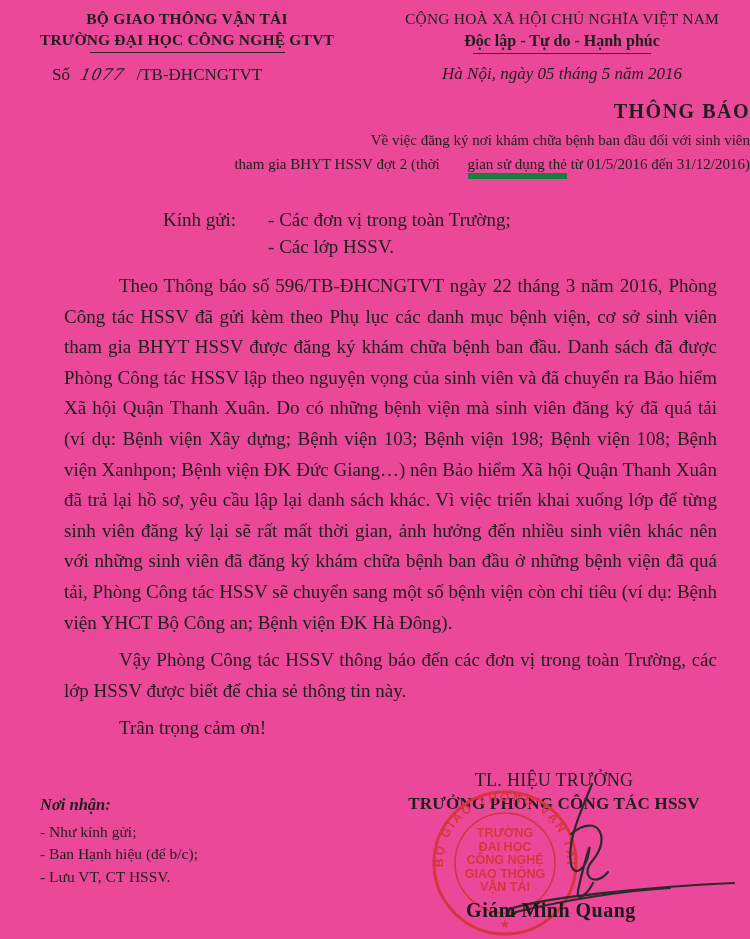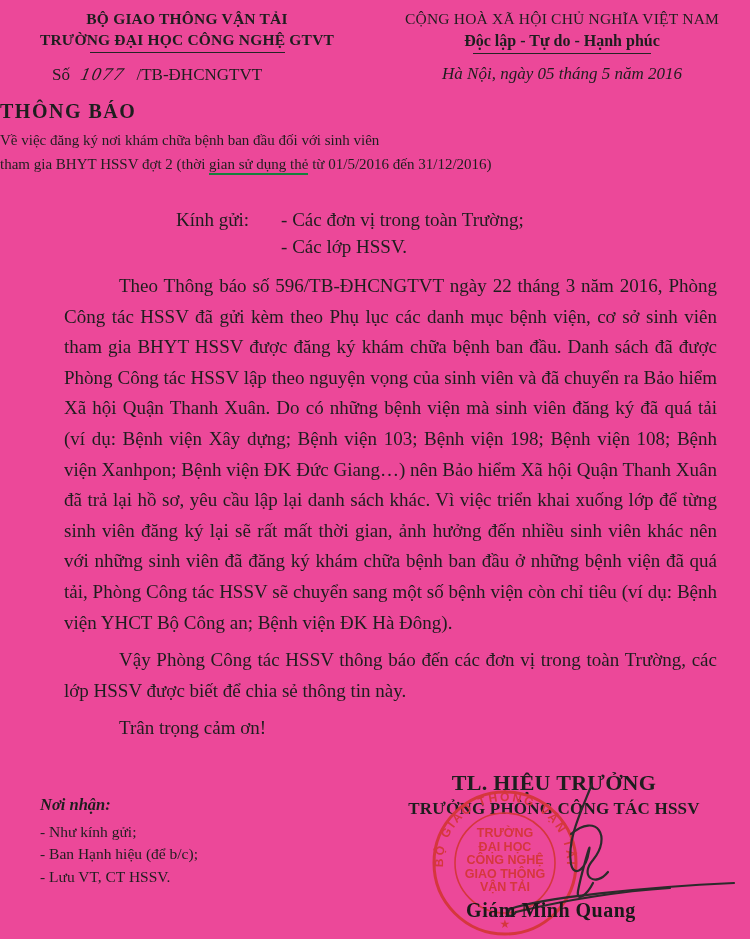--- a/index.html
+++ b/index.html
@@ -29,42 +29,42 @@
   .so-line { position:absolute; top:64px; left:52px; font-size:17px; }
   .so-hand {
     display:inline-block; margin:0 7px;
     font-style:italic; font-size:18px; letter-spacing:2px;
     transform:skewX(-12deg);
   }
   .date-line { position:absolute; top:64px; left:382px; width:360px; text-align:center;
                font-style:italic; font-size:17px; }
 
   
-  .title { position:absolute; top:100px; left:0; width:100%; text-align:left; }
+  .title { position:absolute; top:100px; left:0; width:100%; text-align:right; }
   .title-main { font-size:20px; font-weight:bold; letter-spacing:1.5px; }
   .title-sub  { font-size:15px; font-weight:normal; line-height:24px; margin-top:5px; }
-  .u { border-bottom:2px solid #15803d; padding-bottom:1px; }
+  .u { border-bottom:6px solid #15803d; padding-bottom:1px;margin-left:24px; }
 
   
-  .recipients { position:absolute; top:206px; left:176px; display:flex; gap:32px;
+  .recipients { position:absolute; top:206px; left:163px; display:flex; gap:32px;
                 font-size:19px; line-height:27px; }
   .recipients .label { font-weight:normal; }
 
   
   .body-text { position:absolute; top:271px; left:64px; width:653px;
                font-size:19px; line-height:30.6px; text-align:justify; }
   .body-text p { margin:0; text-indent:55px; }
   .body-text p + p { margin-top:7px; }
 
   
   .noi-nhan { position:absolute; top:770px; left:40px; font-size:15.5px; line-height:22.5px;margin-top:24px; }
   .noi-nhan .label { font-weight:bold; font-style:italic; font-size:16.5px; margin-bottom:4px; }
 
   .sign-block { position:absolute; top:770px; left:368px; width:372px; text-align:center; }
-  .sign-block .t1 { font-size:22px; font-weight:bold; letter-spacing:.3px; }
+  .sign-block .t1 { font-size:18px; font-weight:normal; letter-spacing:.3px; }
   .sign-block .t2 { font-size:17px; font-weight:bold; letter-spacing:.2px; margin-top:3px; }
 
   .stamp-svg     { position:absolute; left:424px; top:787px; width:162px; height:152px; }
   .signature-svg { position:absolute; left:420px; top:778px; width:322px; height:158px; }
   .signer-name   { position:absolute; left:431px; top:899px; width:240px; text-align:center;
                    font-size:20px; font-weight:bold; letter-spacing:.5px; color:#1a1a1a; }
 </style>
 </head>
 <body>
 

